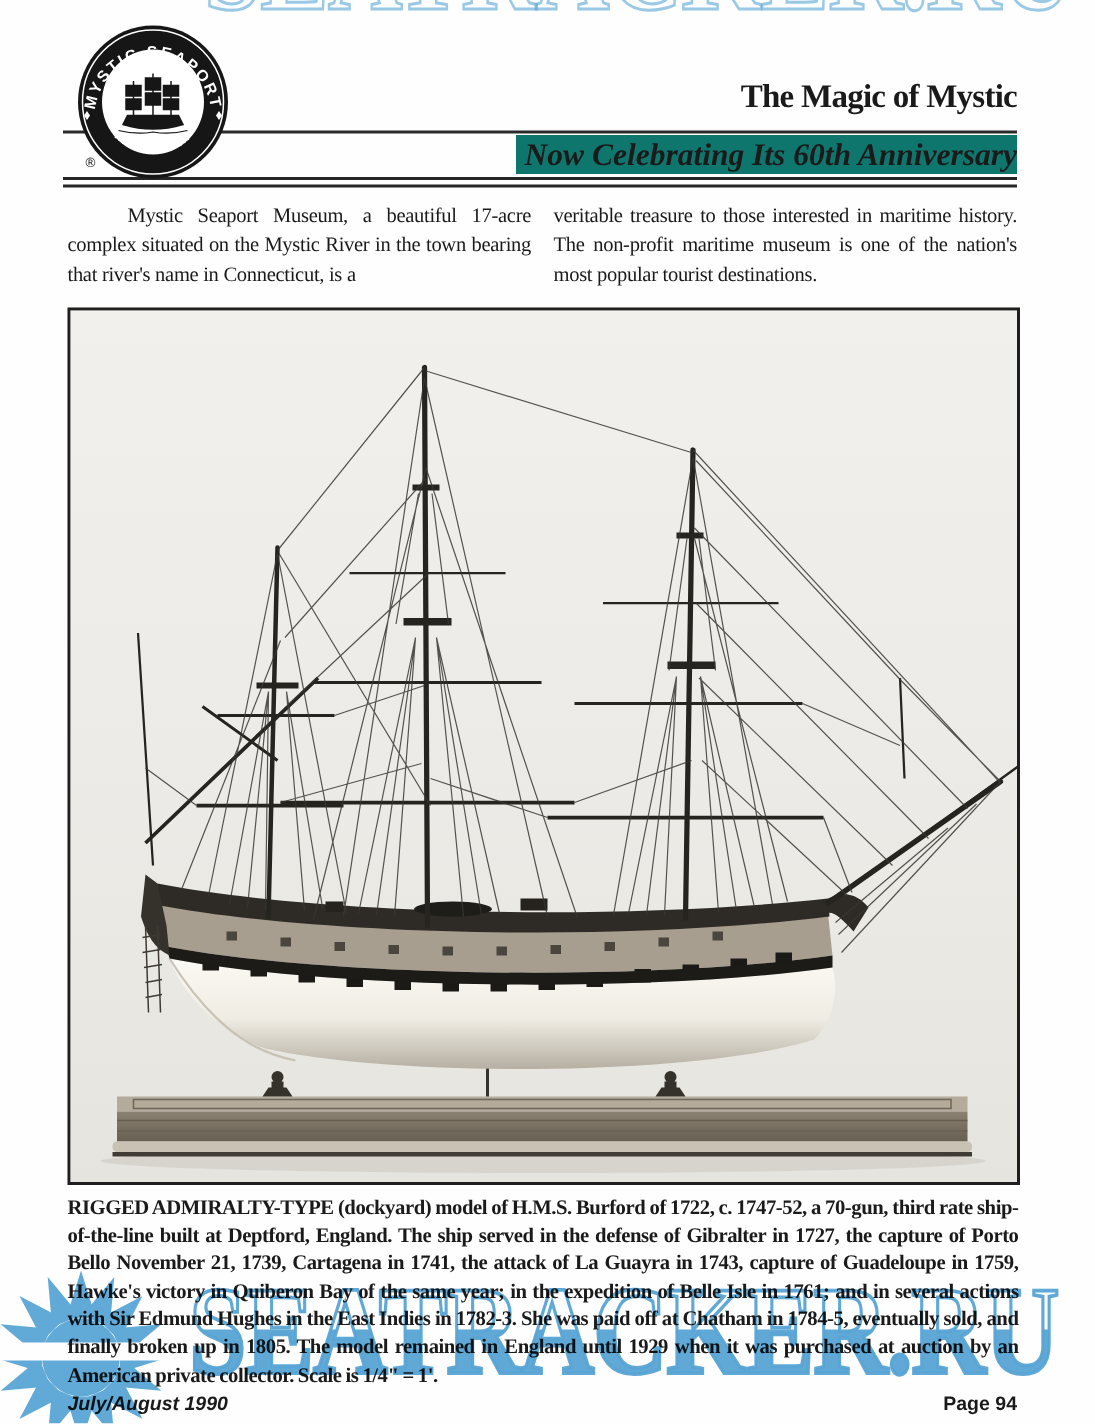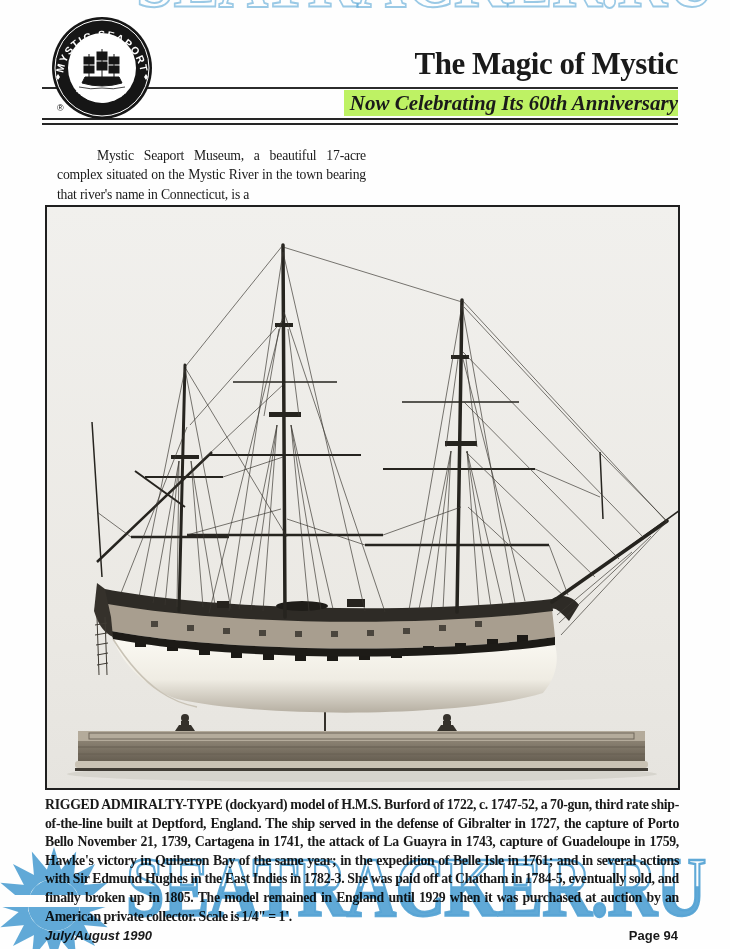--- a/index.html
+++ b/index.html
@@ -7,31 +7,31 @@
     position:relative;width:730px;height:949px;margin:0 auto;
     background:#fefefe;overflow:hidden;
     font-family:"Liberation Serif", serif;color:#1a1a1a;
   }
   
   .rule-thin{position:absolute;left:42px;top:87px;width:636px;height:2px;background:#2b2b2b;z-index:1;}
   .rule-double{position:absolute;left:42px;top:118px;width:636px;height:7px;
     border-top:2px solid #262626;border-bottom:2px solid #262626;box-sizing:border-box;z-index:1;}
   .masthead-title{
     position:absolute;top:49px;right:52px;margin:0;z-index:2;
-    font-size:31px;font-weight:bold;letter-spacing:-0.5px;line-height:30px;white-space:nowrap;
+    font-size:22px;font-weight:bold;letter-spacing:-0.5px;line-height:30px;white-space:nowrap;
   }
   .masthead-subtitle{
     position:absolute;top:90px;right:52px;margin:0;z-index:3;
-    font-size:21px;font-weight:bold;font-style:italic;line-height:26px;white-space:nowrap;background:#bef264;padding-left:6px;
+    font-size:21px;font-weight:bold;font-style:italic;line-height:26px;white-space:nowrap;background:#0f766e;padding-left:6px;
   }
   .logo{position:absolute;left:51px;top:16px;width:102px;height:104px;z-index:4;}
   .logo-reg{position:absolute;left:57px;top:103px;z-index:5;font-family:"Liberation Sans",sans-serif;font-size:9px;color:#111;}
   
   .intro{position:absolute;left:45px;top:134px;width:633px;display:flex;gap:15px;}
-  .intro p{margin:12px;width:309px;font-size:13.7px;line-height:19.3px;text-align:justify;letter-spacing:-0.2px;}
+  .intro p{margin:0;width:309px;font-size:13.7px;line-height:19.3px;text-align:justify;letter-spacing:-0.2px;}
   .intro .col-a{text-indent:40px;}
   
   .photo{
     position:absolute;left:45px;top:205px;width:635px;height:585px;box-sizing:border-box;
     border:2px solid #1f1f1f;background:#edebe7;
   }
   .photo svg{display:block;}
   
   .caption{
     position:absolute;left:45px;top:796px;width:634px;margin:0;
@@ -97,20 +97,21 @@
       <path d="M28,71 Q40,74 51,72 Q62,74 74,71" stroke-width="0.8"></path>
     </g>
   </svg>
   <span class="logo-reg">®</span>
 
   <h1 class="masthead-title">The Magic of Mystic</h1>
   <h2 class="masthead-subtitle">Now Celebrating Its 60th Anniversary</h2>
 
   <div class="intro">
     <p class="col-a">Mystic Seaport Museum, a beautiful 17-acre complex situated on the Mystic River in the town bearing that river's name in Connecticut, is a</p>
+    <p class="col-b">veritable treasure to those interested in maritime history. The non-profit maritime museum is one of the nation's most popular tourist destinations.</p>
   </div>
 
   <div class="photo">
     <svg width="631" height="581" viewBox="0 0 631 581" xmlns="http://www.w3.org/2000/svg">
       <defs>
         <linearGradient id="bgG" x1="0" y1="0" x2="0" y2="1">
           <stop offset="0" stop-color="#f1f0ed"></stop>
             <stop offset="0.7" stop-color="#ebe9e4"></stop>
             <stop offset="1" stop-color="#e6e4df"></stop>
         </linearGradient>

